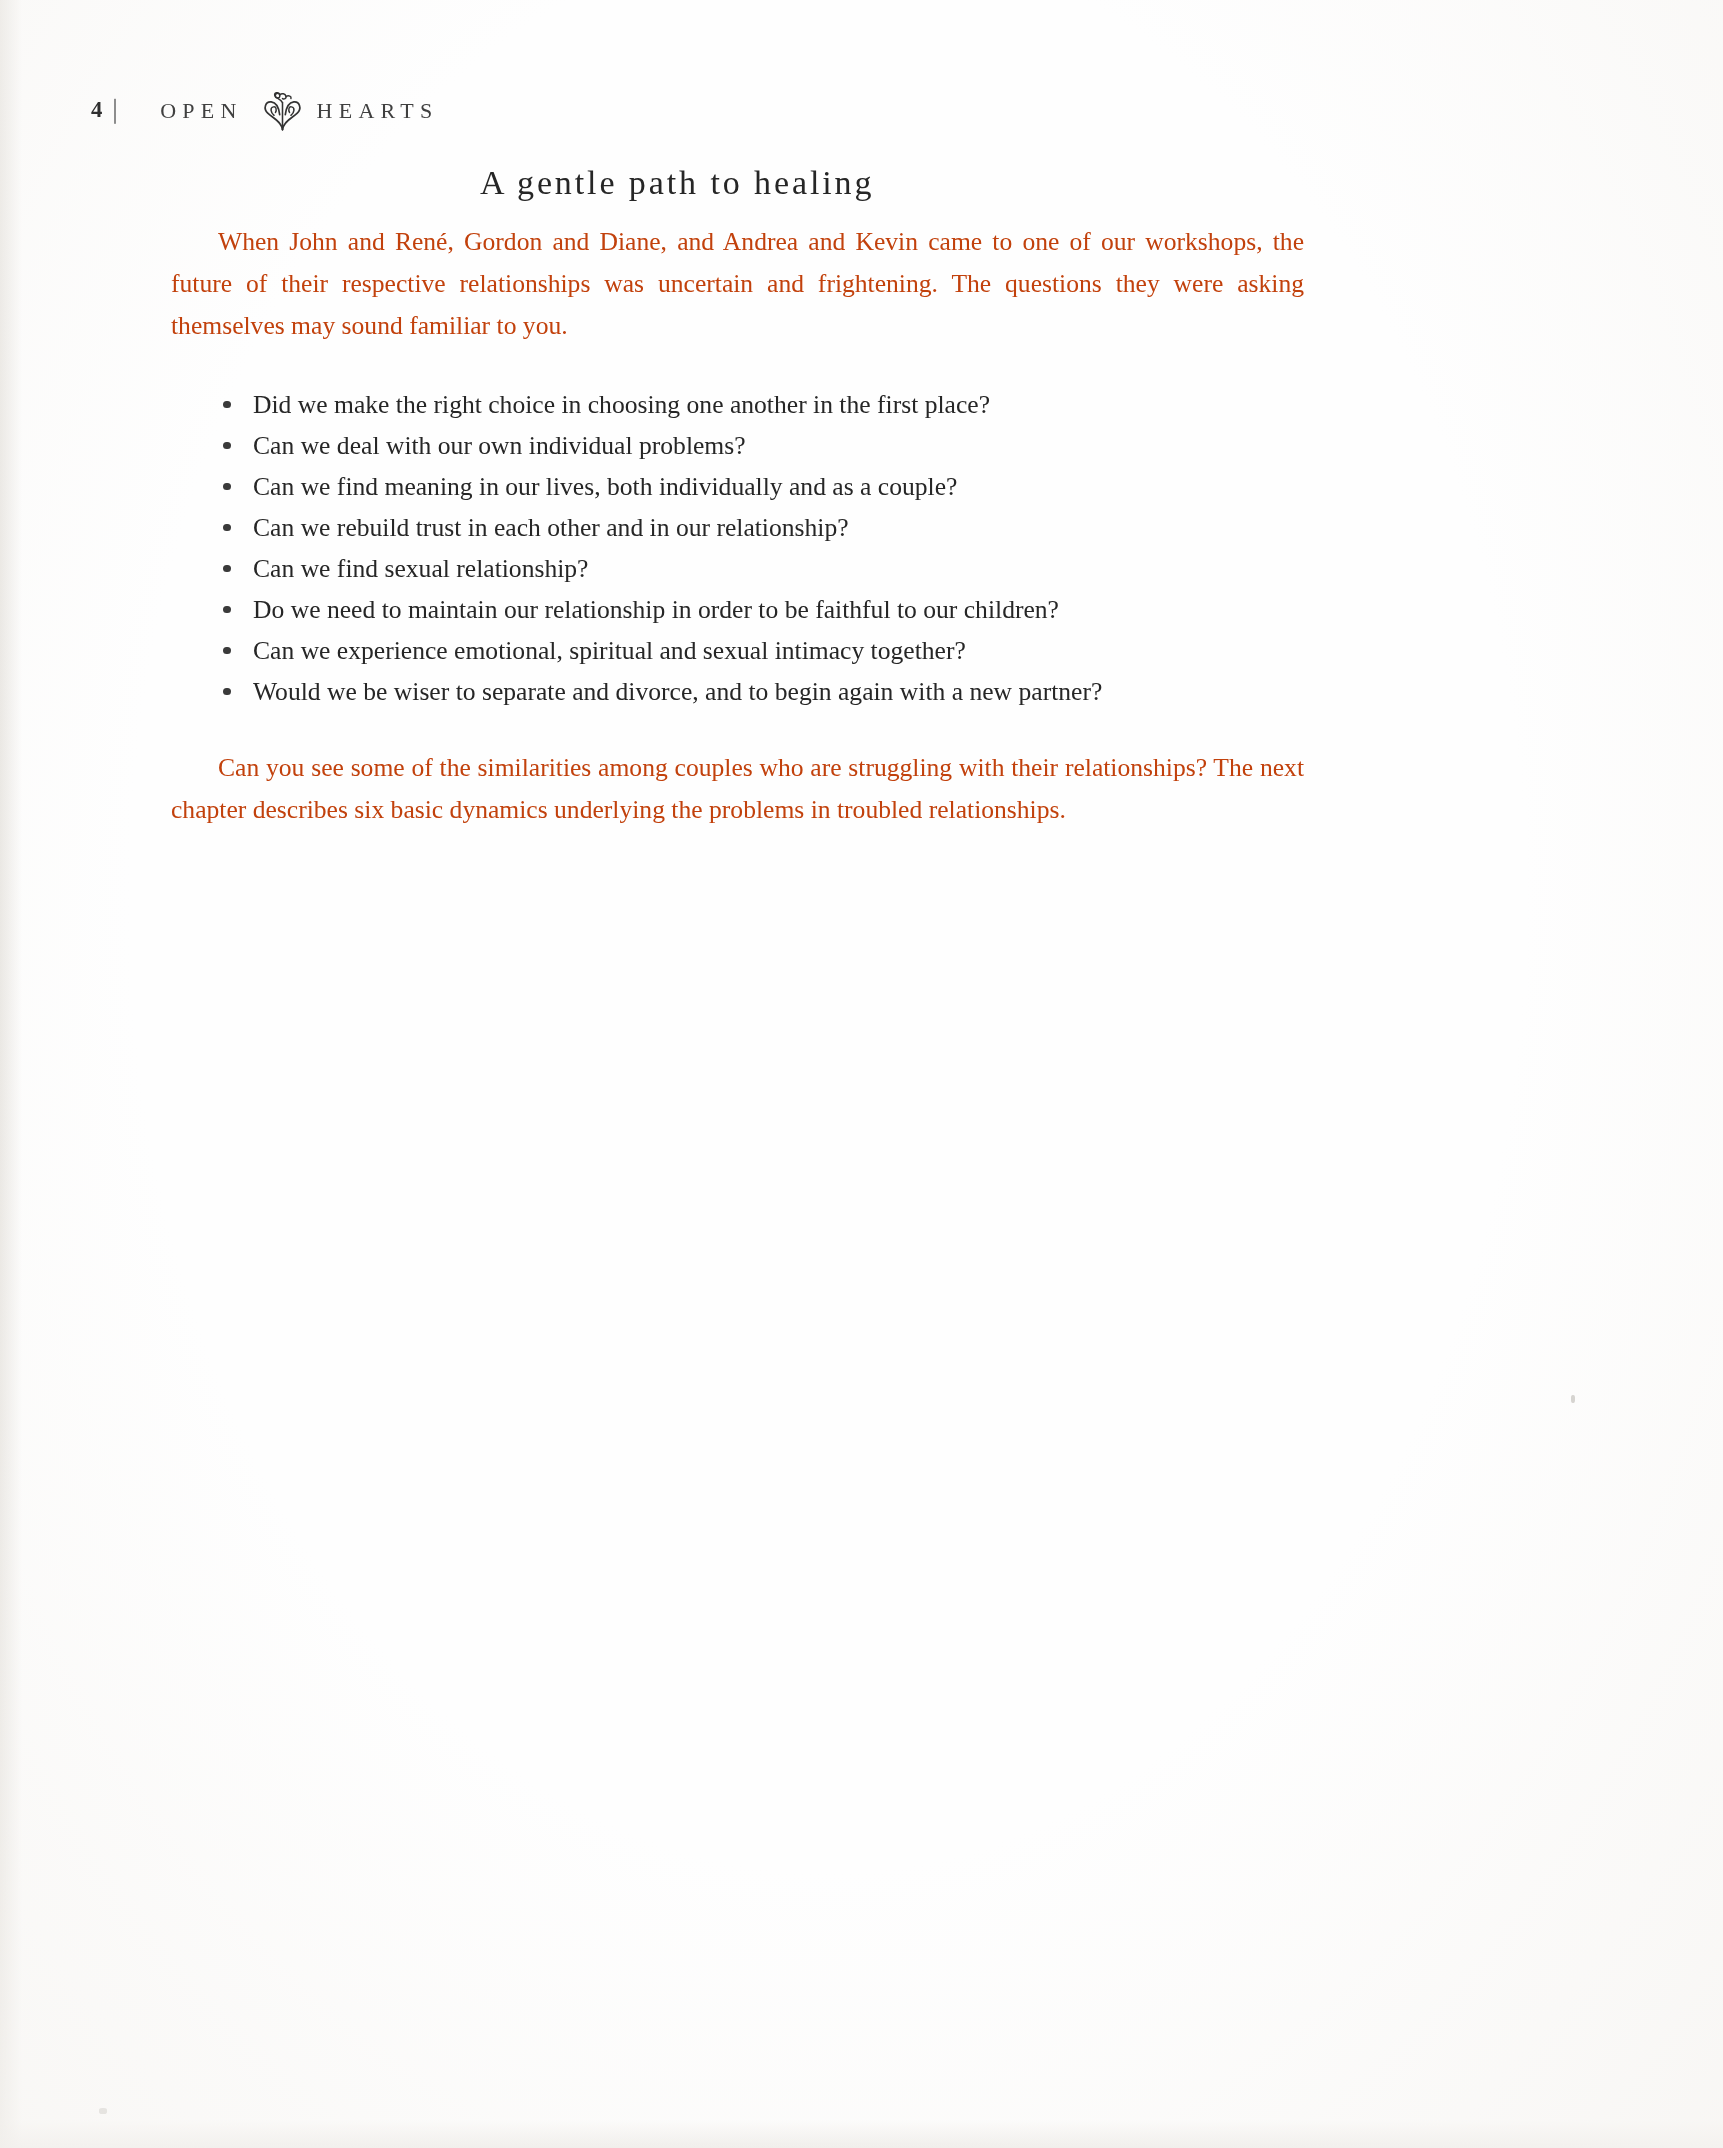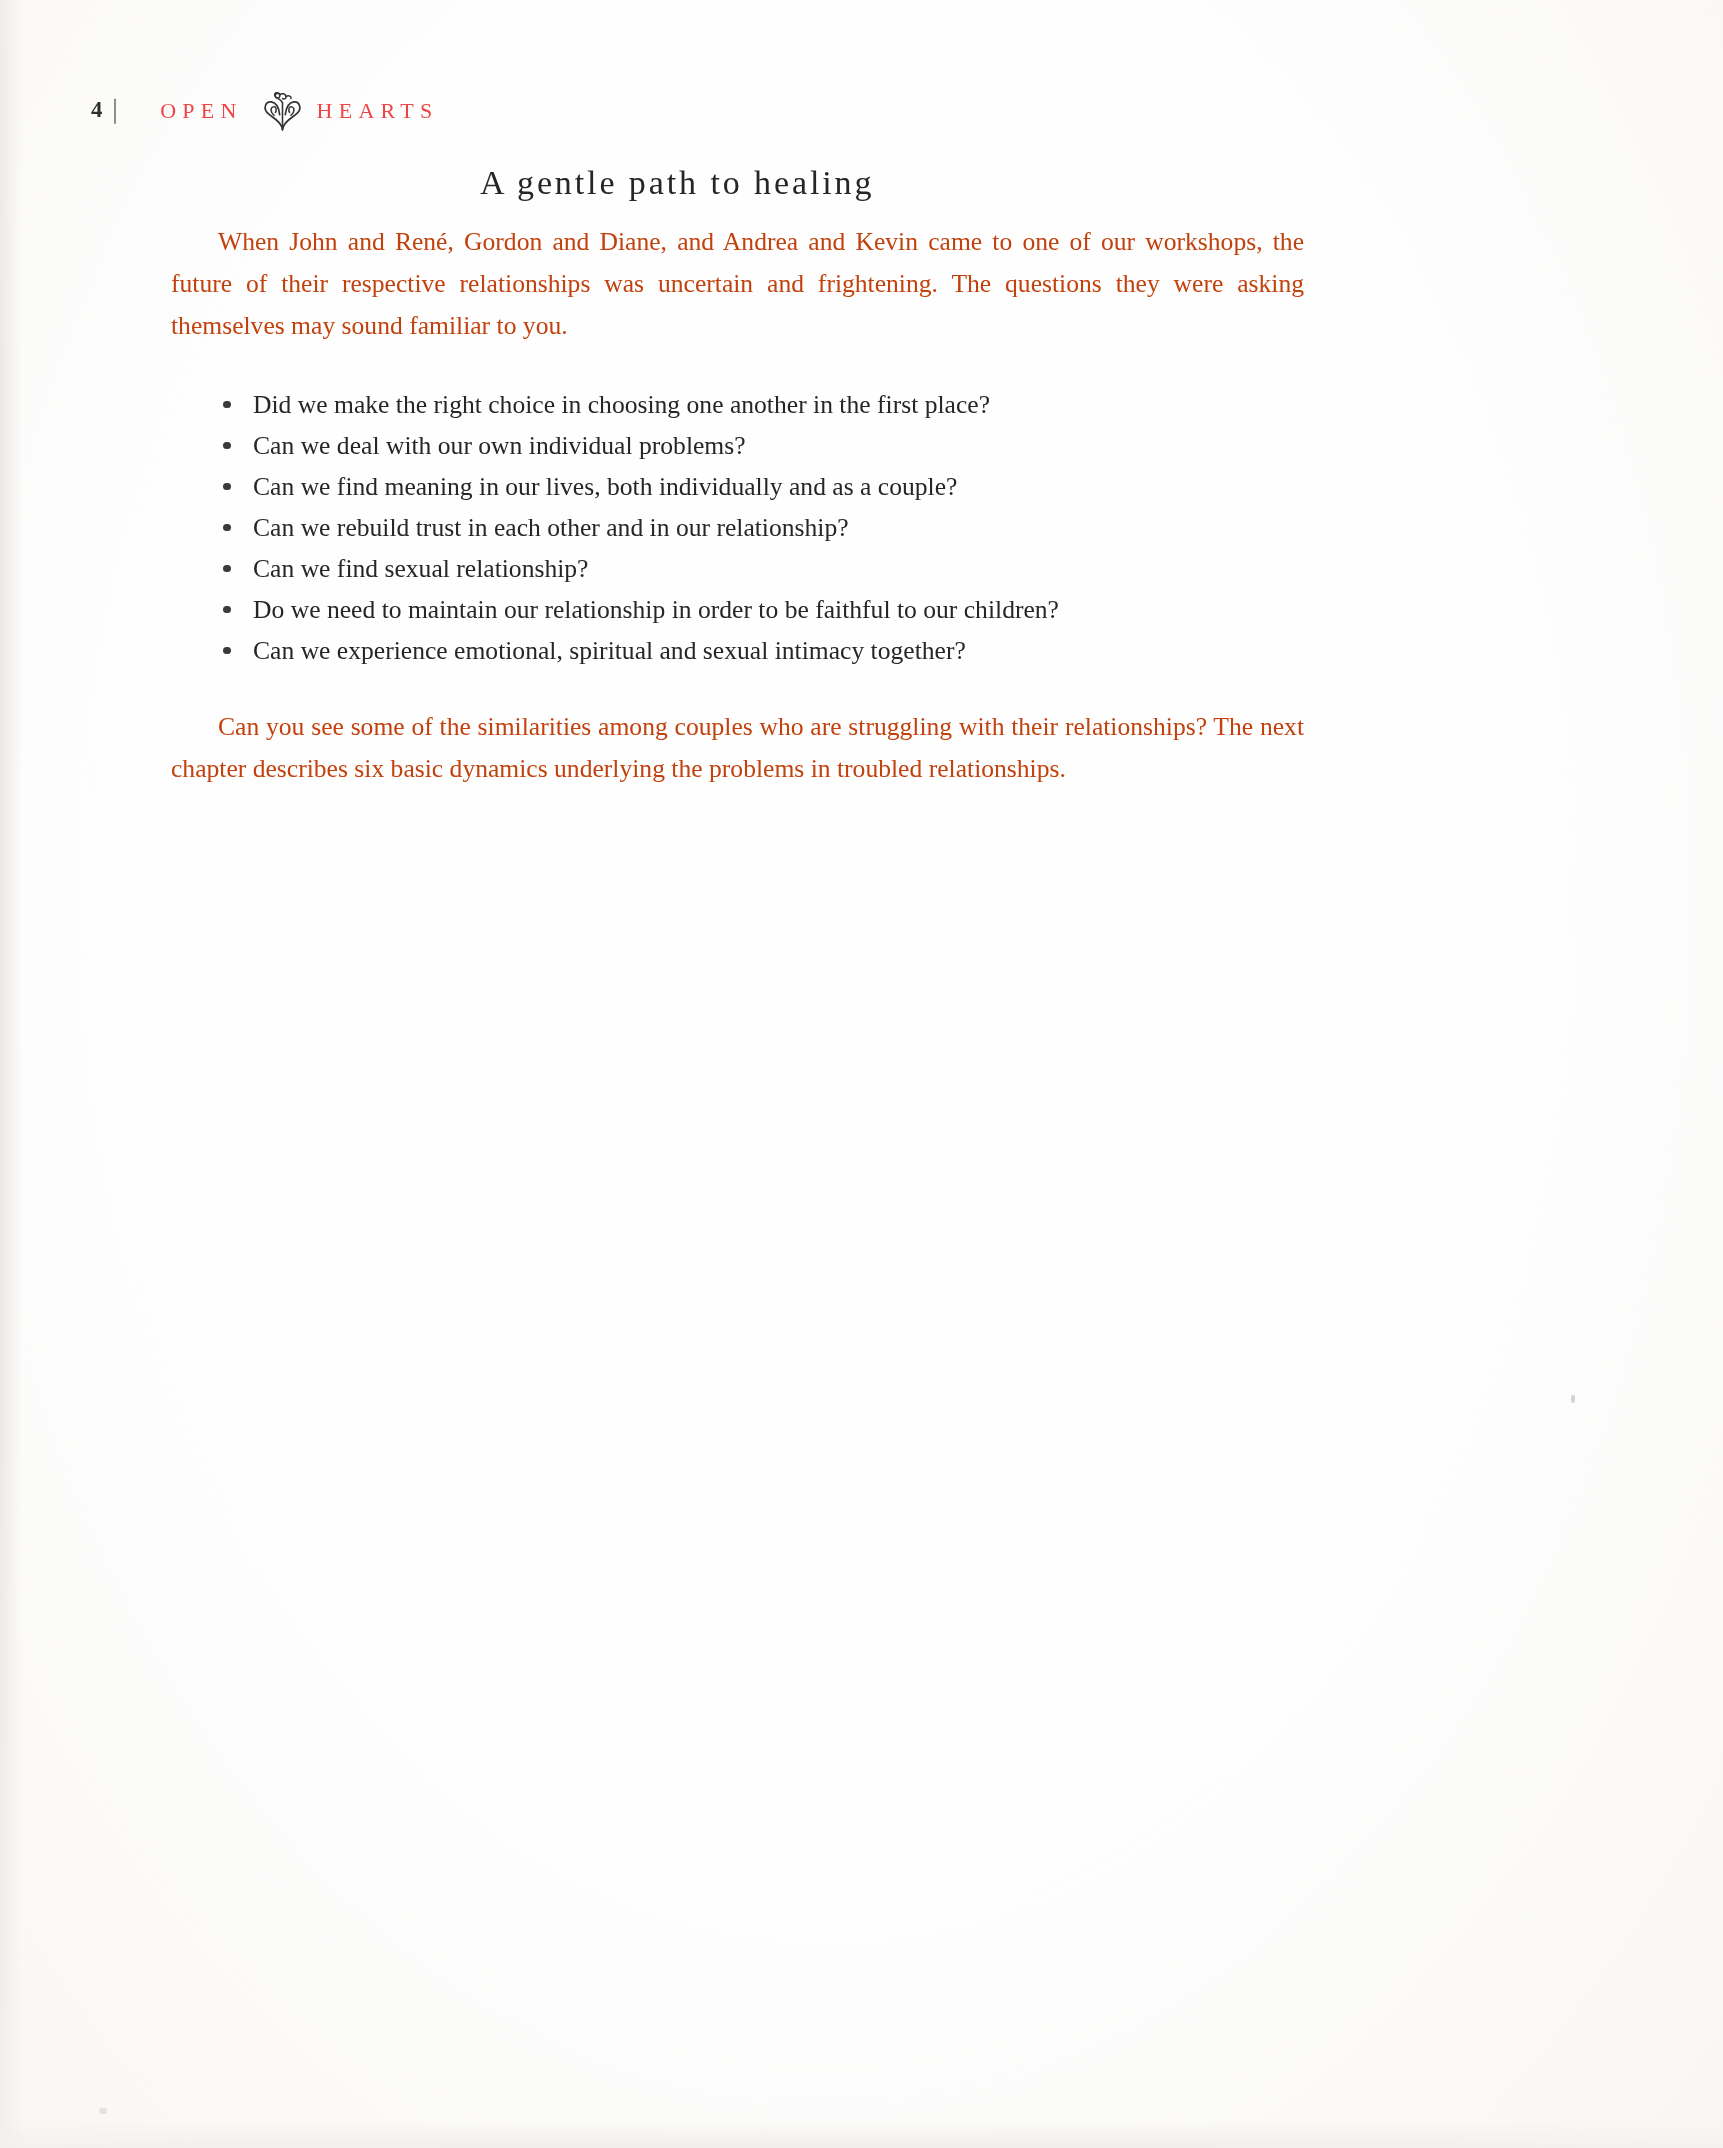--- a/index.html
+++ b/index.html
@@ -75,21 +75,21 @@
     width: 1.7px;
     height: 25px;
     background: #8d8d8d;
     margin: 0 44px 0 11.7px;
     transform: translateY(0.8px);
   }
 
   .head-word {
     font-size: 22px;
     letter-spacing: 6.3px;
-    color: #ef4444;
+    color: #404040;
     font-variant: small-caps;
     text-transform: uppercase;
     line-height: 1;
     white-space: pre;
   }
 
   .head-ornament {
     display: inline-block;
     width: 45px;
     height: 45px;
@@ -243,20 +243,24 @@
         <span>Can we find sexual relationship?</span>
       </li>
       <li class="one-line">
         <span class="dot"></span>
         <span>Do we need to maintain our relationship in order to be faithful to our children?</span>
       </li>
       <li class="one-line">
         <span class="dot"></span>
         <span>Can we experience emotional, spiritual and sexual intimacy together?</span>
       </li>
+      <li>
+        <span class="dot"></span>
+        <span>Would we be wiser to separate and divorce, and to begin again with a new partner?</span>
+      </li>
     </ul>
 
     <div class="gap-after-list"></div>
 
     <p class="body-para last-para">Can you see some of the similarities among couples who are struggling with their relationships? The next chapter describes six basic dynamics underlying the problems in troubled relationships.</p>
 
   </div>
 </div>
 
 

